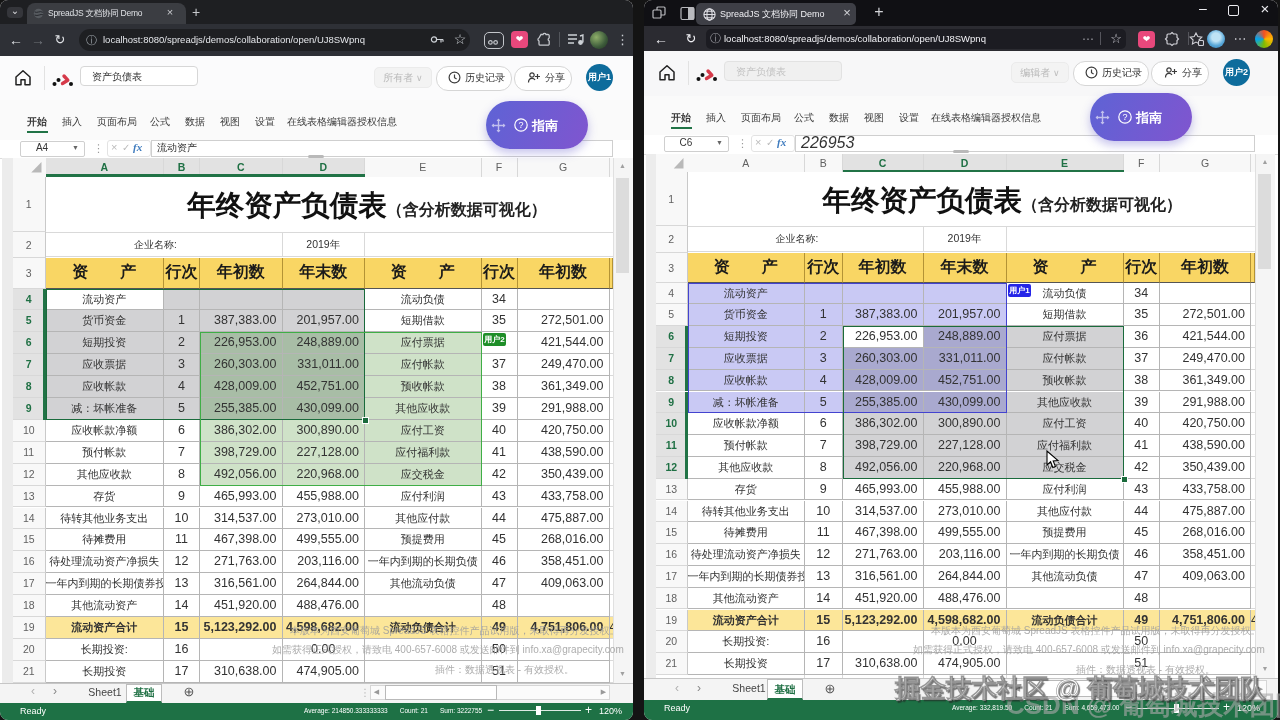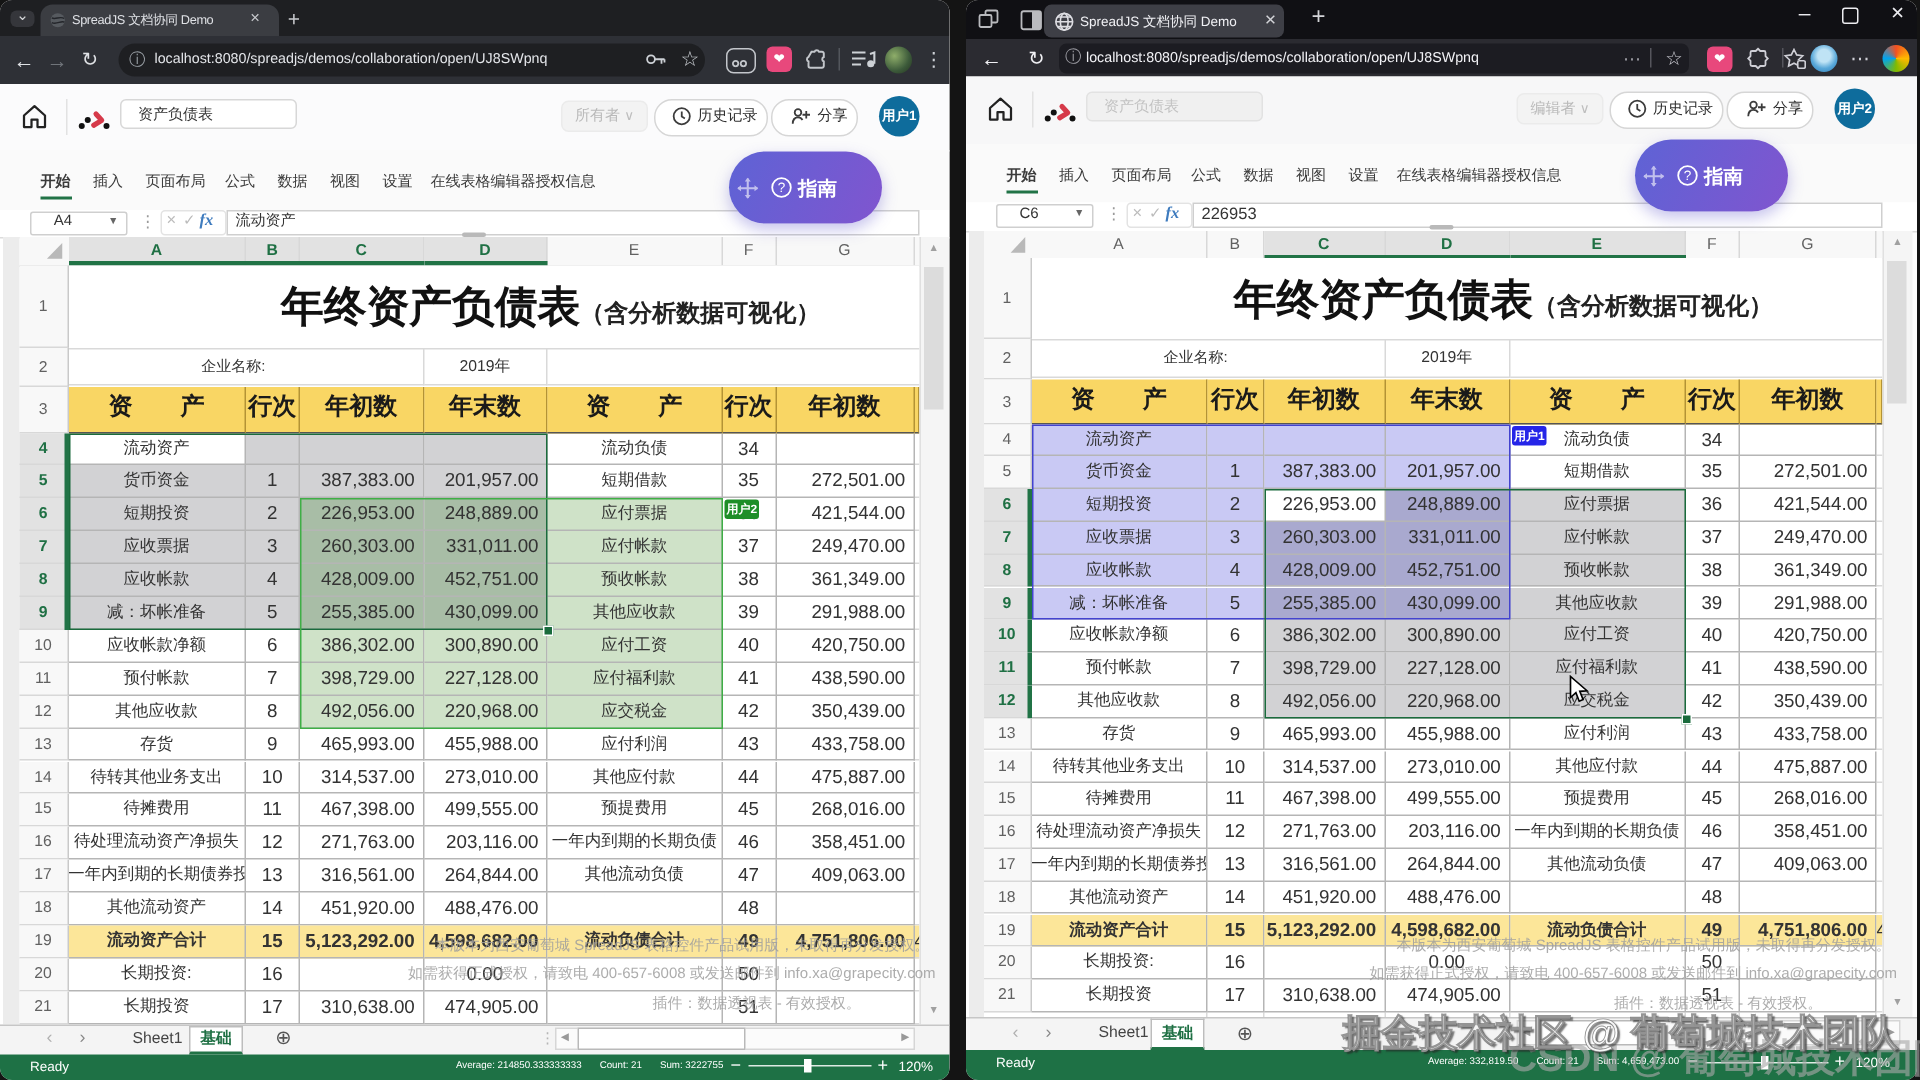--- a/index.html
+++ b/index.html
@@ -435,21 +435,21 @@
     <div style="position:absolute;left:0px;top:135px;width:634px;height:18.5px;background:#fff;border-bottom:1px solid #dcdcdc;"></div>
     <div style="position:absolute;left:20px;top:136px;width:63px;height:14px;background:#fff;border:1px solid #cfcfcf;border-radius:2px;"></div>
     <div style="position:absolute;left:22px;top:136px;width:40px;height:14px;font-size:10px;color:#333;line-height:14px;text-align:center;">C6</div>
     <div style="position:absolute;left:72px;top:136px;width:10px;height:14px;font-size:7px;color:#666;line-height:14px;">▼</div>
     <div style="position:absolute;left:93px;top:135px;width:8px;height:16px;font-size:11px;color:#9a9a9a;line-height:16px;">⋮</div>
     <div style="position:absolute;left:107px;top:135px;width:42px;height:15px;background:#fff;border:1px solid #e3e3e3;border-radius:3px;"></div>
     <div style="position:absolute;left:111px;top:135px;width:10px;height:15px;font-size:11px;color:#bbb;line-height:15px;">×</div>
     <div style="position:absolute;left:122px;top:135px;width:10px;height:15px;font-size:10px;color:#bbb;line-height:15px;">✓</div>
     <div style="position:absolute;left:133px;top:135px;width:14px;height:15px;font-size:11px;color:#3e7bbe;line-height:15px;"><i style="font-family:Liberation Serif,serif;font-weight:bold">fx</i></div>
     <div style="position:absolute;left:151px;top:135px;width:458px;height:15px;background:#fff;border:1px solid #cfcfcf;"></div>
-    <div style="position:absolute;left:157px;top:136px;width:300px;height:14px;font-size:11px;color:#333;line-height:14px;">226953</div>
+    <div style="position:absolute;left:157px;top:136px;width:300px;height:14px;font-size:16px;color:#333;line-height:14px;font-style:italic;">226953</div>
     <div style="position:absolute;left:309px;top:150.0px;width:16px;height:3px;background:#b9b9b9;border-radius:2px;"></div>
     <div style="position:absolute;left:2px;top:153.5px;width:10px;height:524.5px;background:#ececec;"></div>
     <div style="position:absolute;left:12px;top:153.5px;width:599px;height:18.5px;background:#f8f8f8;border-bottom:1px solid #c9c9c9;"></div>
     <svg style="position:absolute;left:14px;top:155.5px" width="27.5" height="14.5">
       <polygon points="25.5,2 25.5,12.5 15.75,12.5" fill="#b9b9b9"></polygon>
     </svg>
     <div style="position:absolute;left:43.5px;top:153.5px;width:117.5px;height:18.5px;background:transparent;color:#616161;font-weight:normal;font-size:10.5px;text-align:center;line-height:18.5px;border-right:1px solid #d8d8d8;box-sizing:border-box;">A</div>
     <div style="position:absolute;left:161px;top:153.5px;width:37.5px;height:18.5px;background:transparent;color:#616161;font-weight:normal;font-size:10.5px;text-align:center;line-height:18.5px;border-right:1px solid #d8d8d8;box-sizing:border-box;">B</div>
     <div style="position:absolute;left:198.5px;top:153.5px;width:81.0px;height:18.5px;background:#e2e2e2;color:#1f7044;font-weight:bold;font-size:10.5px;text-align:center;line-height:18.5px;border-right:1px solid #d8d8d8;box-sizing:border-box;">C</div>
     <div style="position:absolute;left:198.5px;top:169.5px;width:81.0px;height:2.5px;background:#217346;"></div>

